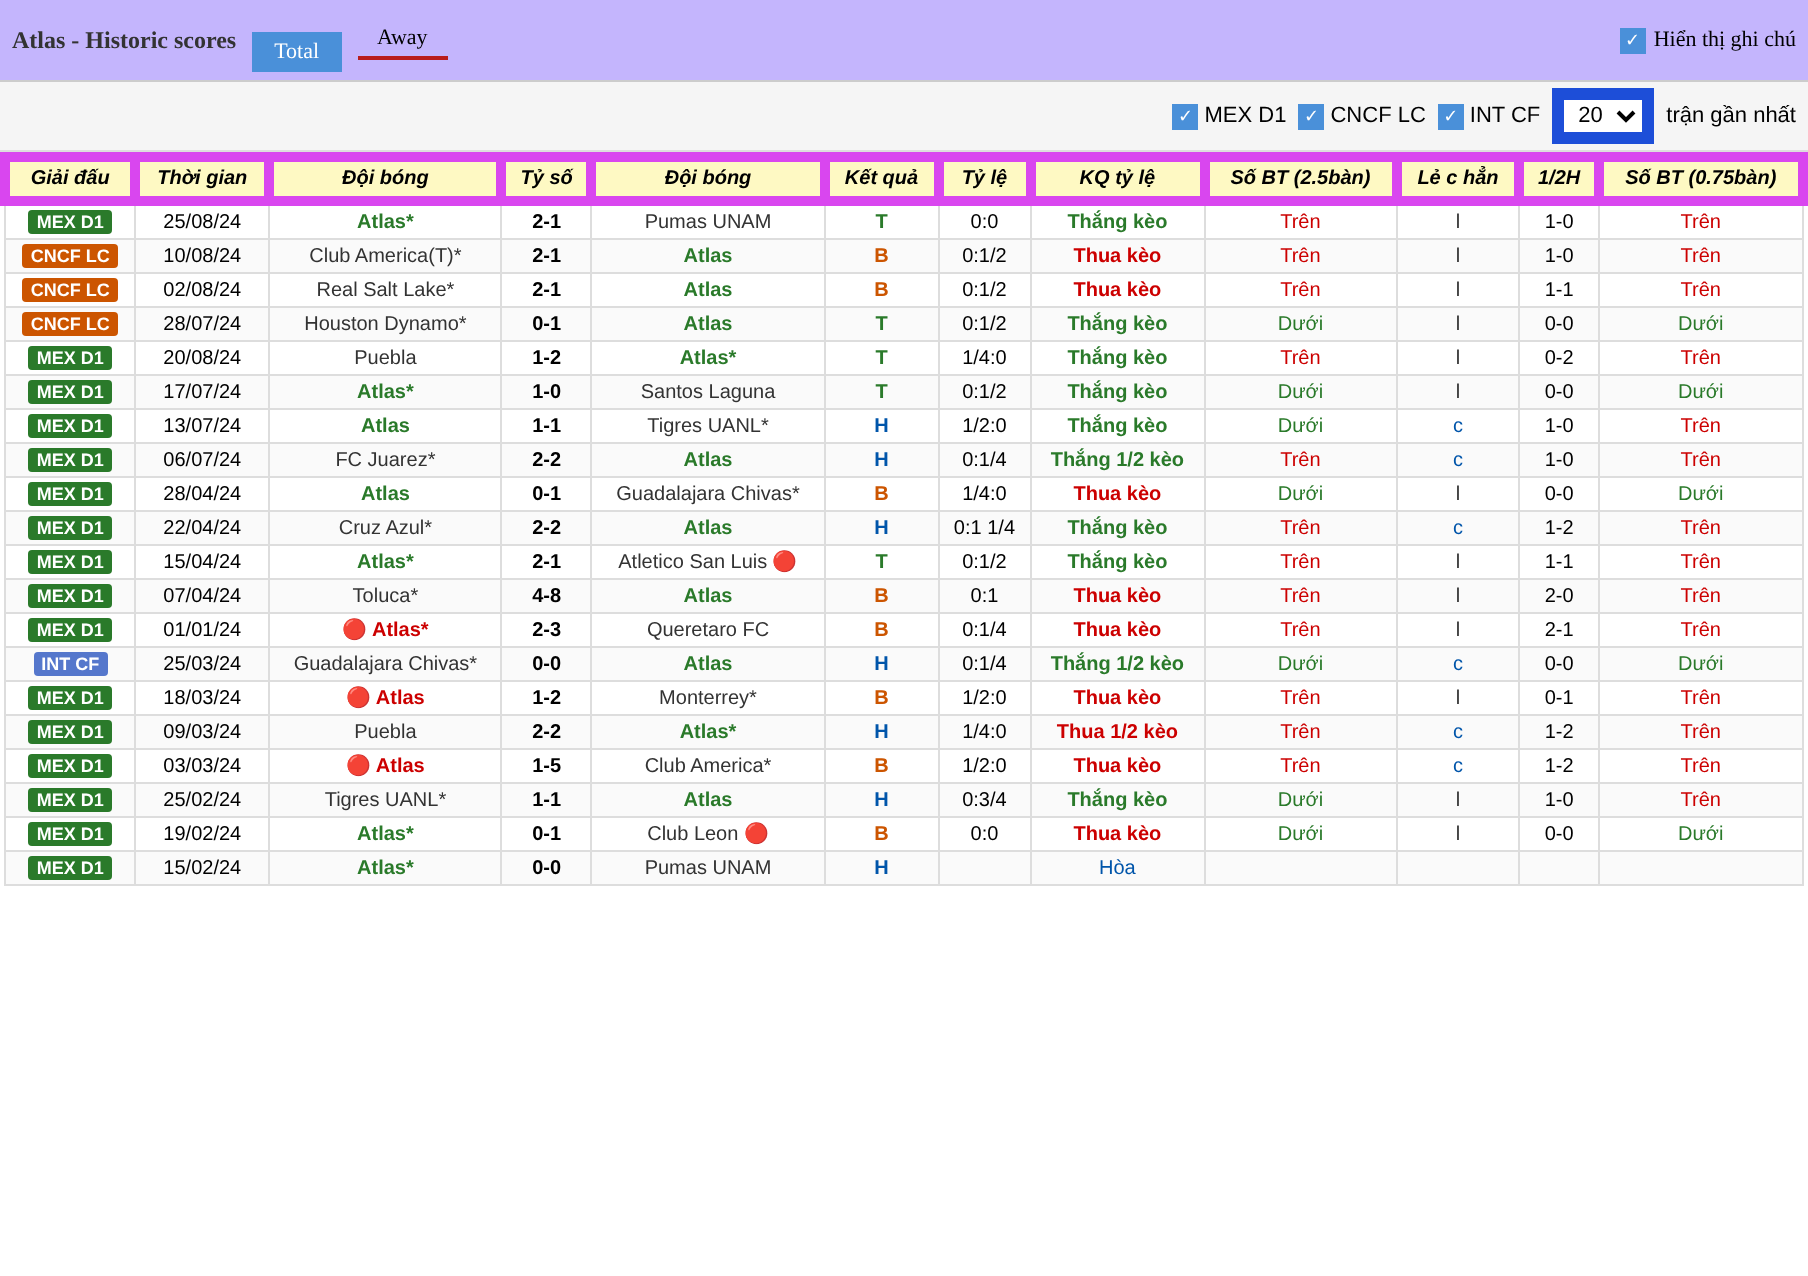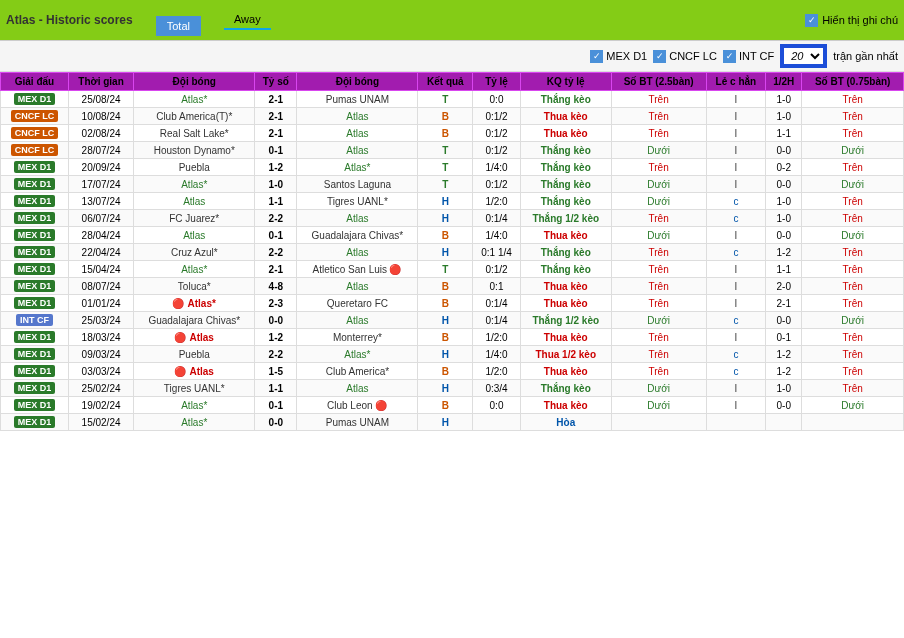--- a/index.html
+++ b/index.html
@@ -1,24 +1,25 @@
 <!DOCTYPE html>
 <html><head>
   <meta charset="utf-8">
   <style>
     * { margin: 0; padding: 0; box-sizing: border-box; }
     body { font-family: Arial, sans-serif; font-size: 11px; background: #fff; width: 904px; }
     
     .header-bar {
       display: flex;
       align-items: center;
-      background: #84cc16;
+      background: #c4b5fd;
       border-bottom: 1px solid #ccc;
       padding: 4px 6px;
-      gap: 23px;
+      gap: 8px;
+      font-family: Liberation Serif, serif;
     }
     .header-title {
       font-weight: bold;
       font-size: 12px;
       color: #333;
     }
     .tab {
       padding: 3px 10px;
       cursor: pointer;
       border: 1px solid #ccc;
@@ -26,21 +27,21 @@
       font-size: 11px;
     }
     .tab.active {
       background: #4a90d9;
       color: #fff;
       border-color: #4a90d9;
       margin-top: 12px;
     }
     .tab.underline {
       border: none;
-      border-bottom: 2px solid #0ea5e9;
+      border-bottom: 2px solid #b91c1c;
       background: transparent;
       text-align: right;
     }
     .spacer { flex: 1; }
     .show-notes {
       display: flex;
       align-items: center;
       gap: 4px;
       font-size: 11px;
     }
@@ -63,39 +64,39 @@
       gap: 6px;
       justify-content: flex-end;
     }
     .filter-item {
       display: flex;
       align-items: center;
       gap: 3px;
       font-size: 11px;
     }
     .select-box {
-      border: 4px solid #1d4ed8;
+      border: 6px solid #1d4ed8;
       padding: 1px 3px;
       font-size: 11px;
       background: #fff;
-      font-style: italic;
     }
 
     table {
       width: 100%;
       border-collapse: collapse;
     }
     th {
-      background: #a21caf;
-      border: 1px solid #d946ef;
+      background: #fef9c3;
+      border: 5px solid #d946ef;
       padding: 3px 4px;
       text-align: center;
       font-size: 10px;
       font-weight: bold;
       white-space: nowrap;
+      font-style: italic;
     }
     td {
       border: 1px solid #ddd;
       padding: 2px 4px;
       text-align: center;
       white-space: nowrap;
       font-size: 10px;
     }
     tr:nth-child(even) td { background: #fafafa; }
     tr:nth-child(odd) td { background: #fff; }
@@ -105,32 +106,32 @@
       padding: 1px 4px;
       border-radius: 2px;
       font-size: 9px;
       font-weight: bold;
       color: #fff;
     }
     .mex-d1 { background: #2a7a2a; }
     .cncf-lc { background: #cc5500; }
     .int-cf { background: #5577cc; }
 
-    .team-green { color: #2a7a2a; font-weight: normal; }
+    .team-green { color: #2a7a2a; font-weight: bold; }
     .team-red { color: #cc0000; font-weight: bold; }
     .team-black { color: #333; }
 
     .score-cell { font-weight: bold; }
     .result-T { color: #2a7a2a; font-weight: bold; }
     .result-B { color: #cc5500; font-weight: bold; }
     .result-H { color: #0055aa; font-weight: bold; }
 
     .win-keo { color: #2a7a2a; font-weight: bold; }
     .lose-keo { color: #cc0000; font-weight: bold; }
-    .draw-keo { color: #0055aa; font-weight: bold; margin-top: 39px; }
+    .draw-keo { color: #0055aa; font-weight: normal; margin-top: 39px; }
 
     .tren { color: #cc0000; }
     .duoi { color: #2a7a2a; }
     .level-i { color: #333; }
     .level-c { color: #0055aa; }
   </style>
 </head>
 <body>
 
 <div class="header-bar">
@@ -234,21 +235,21 @@
         <td class="result-T">T</td>
         <td>0:1/2</td>
         <td class="win-keo">Thắng kèo</td>
         <td class="duoi">Dưới</td>
         <td class="level-i">l</td>
         <td>0-0</td>
         <td class="duoi">Dưới</td>
       </tr>
       <tr>
         <td><span class="league-badge mex-d1">MEX D1</span></td>
-        <td>20/09/24</td>
+        <td>20/08/24</td>
         <td class="team-black">Puebla</td>
         <td class="score-cell">1-2</td>
         <td class="team-green">Atlas*</td>
         <td class="result-T">T</td>
         <td>1/4:0</td>
         <td class="win-keo">Thắng kèo</td>
         <td class="tren">Trên</td>
         <td class="level-i">l</td>
         <td>0-2</td>
         <td class="tren">Trên</td>
@@ -332,21 +333,21 @@
         <td class="result-T">T</td>
         <td>0:1/2</td>
         <td class="win-keo">Thắng kèo</td>
         <td class="tren">Trên</td>
         <td class="level-i">l</td>
         <td>1-1</td>
         <td class="tren">Trên</td>
       </tr>
       <tr>
         <td><span class="league-badge mex-d1">MEX D1</span></td>
-        <td>08/07/24</td>
+        <td>07/04/24</td>
         <td class="team-black">Toluca*</td>
         <td class="score-cell">4-8</td>
         <td class="team-green">Atlas</td>
         <td class="result-B">B</td>
         <td>0:1</td>
         <td class="lose-keo">Thua kèo</td>
         <td class="tren">Trên</td>
         <td class="level-i">l</td>
         <td>2-0</td>
         <td class="tren">Trên</td>

